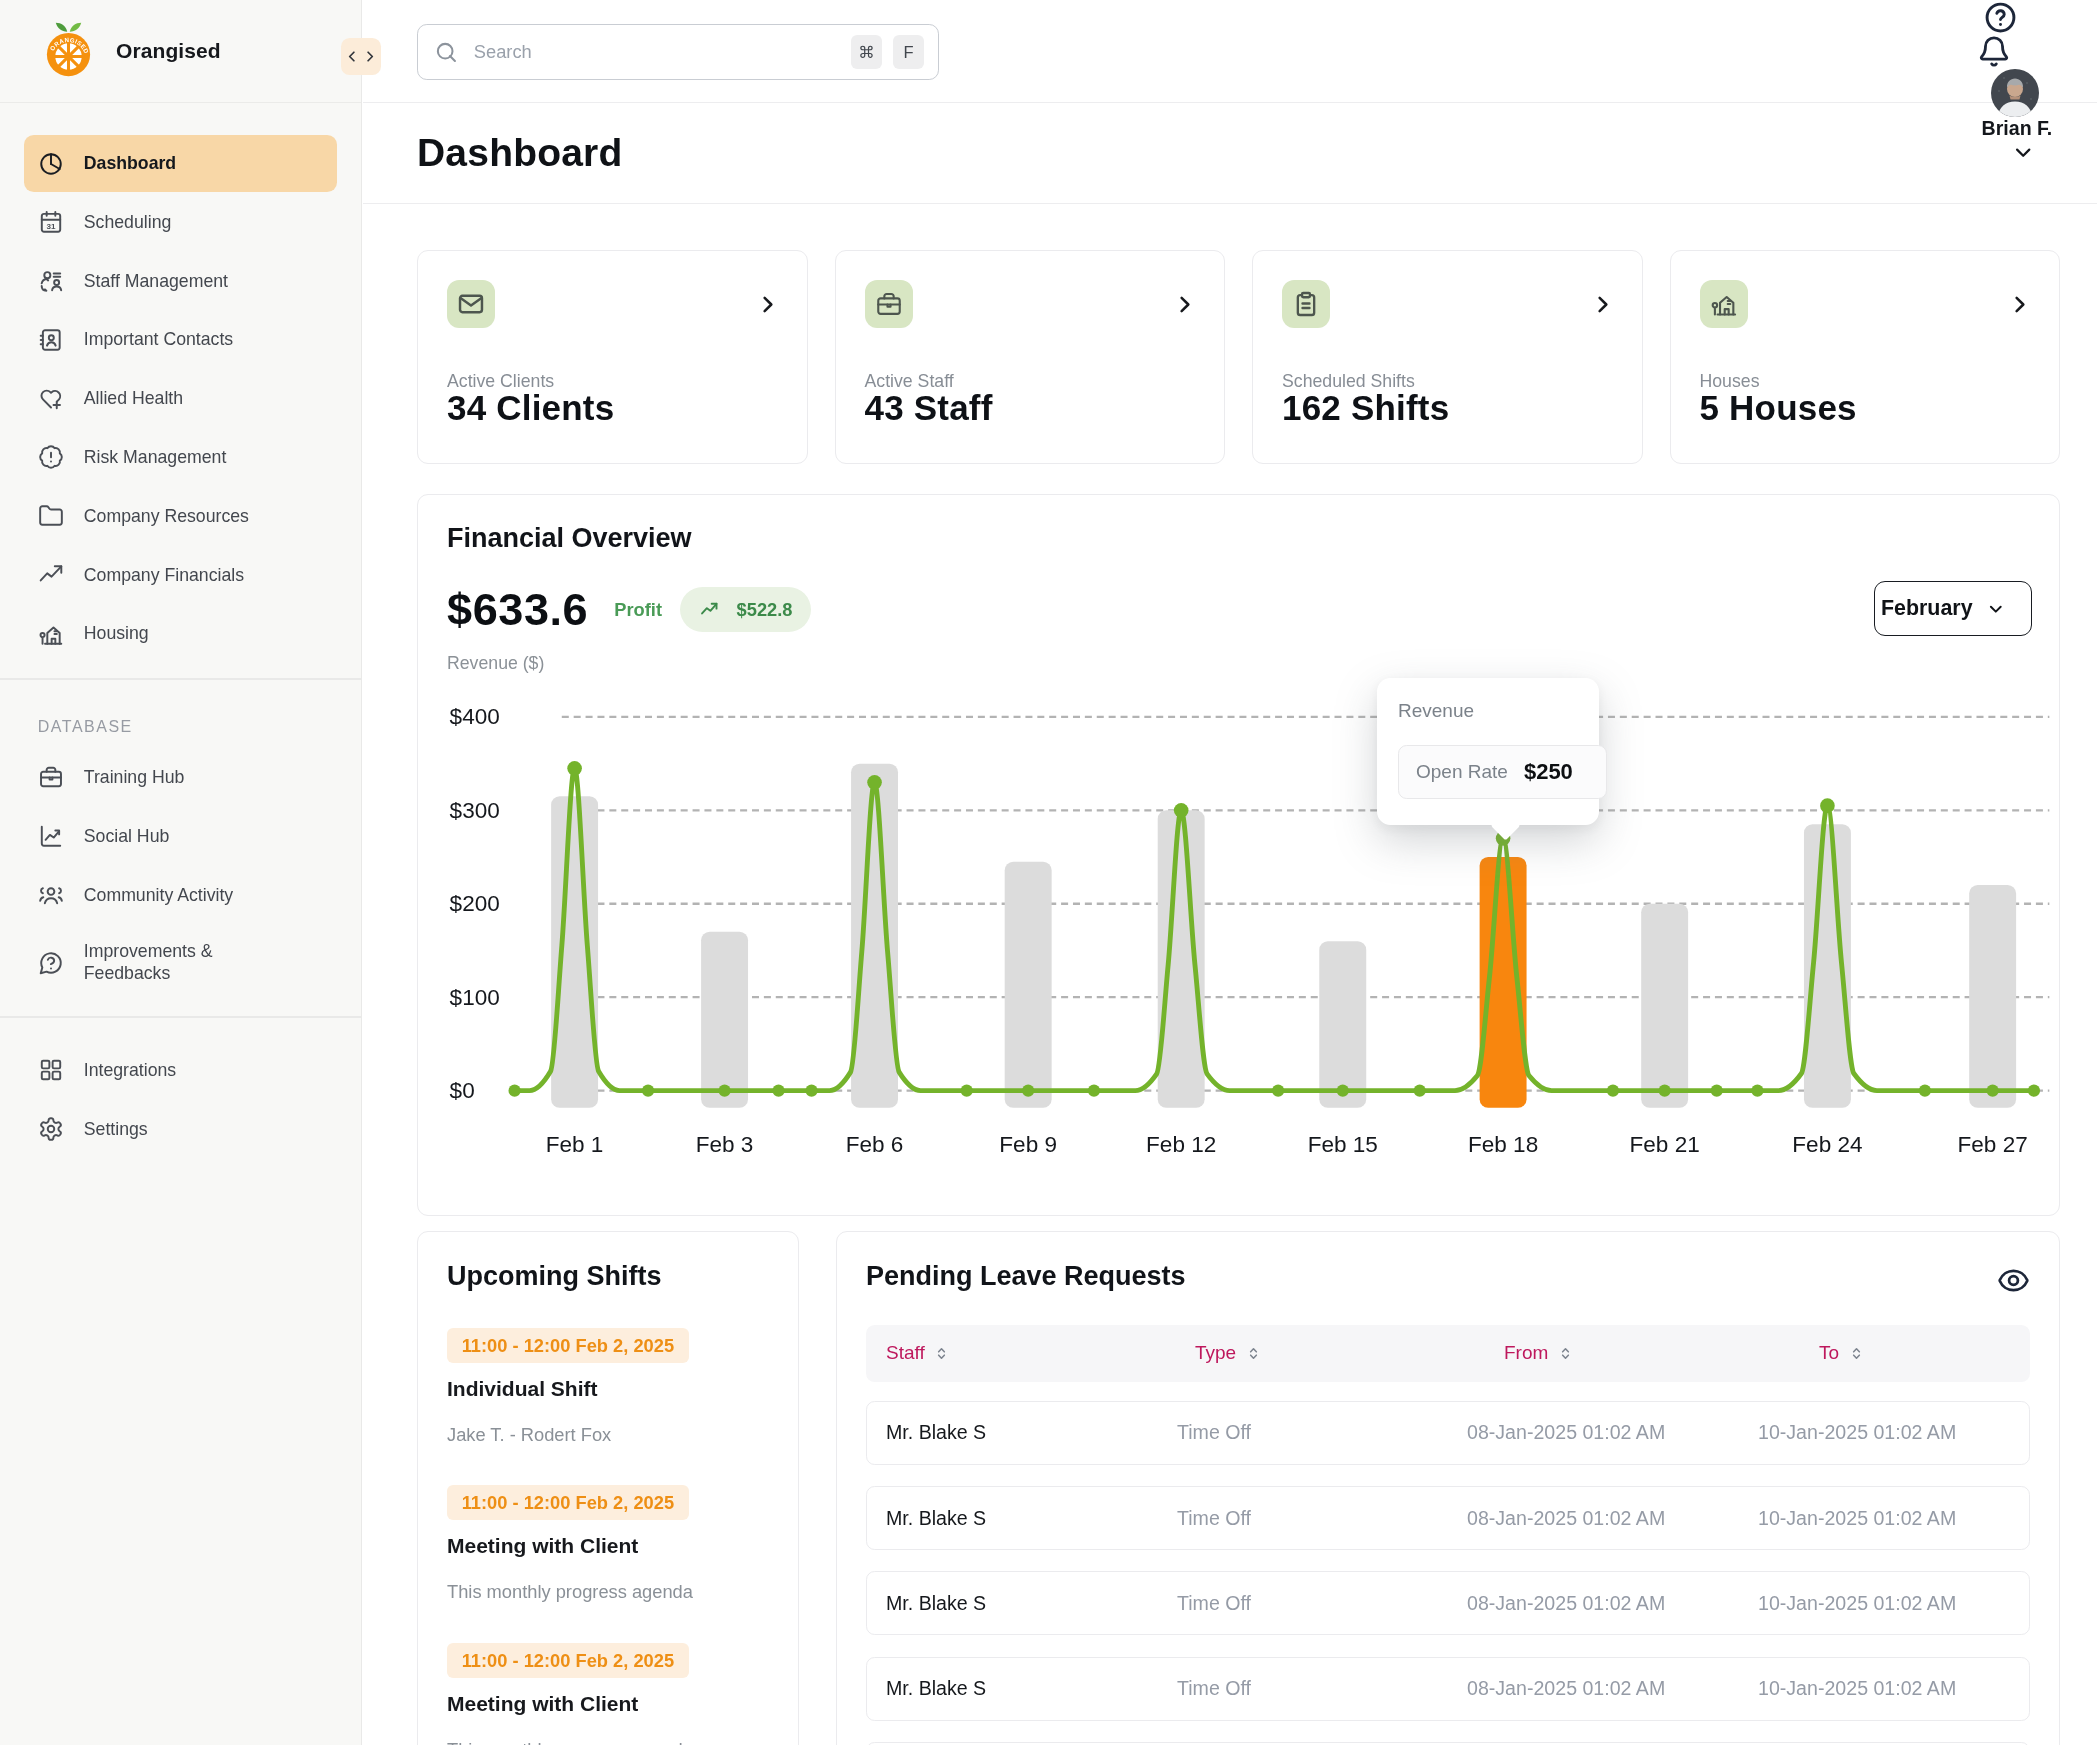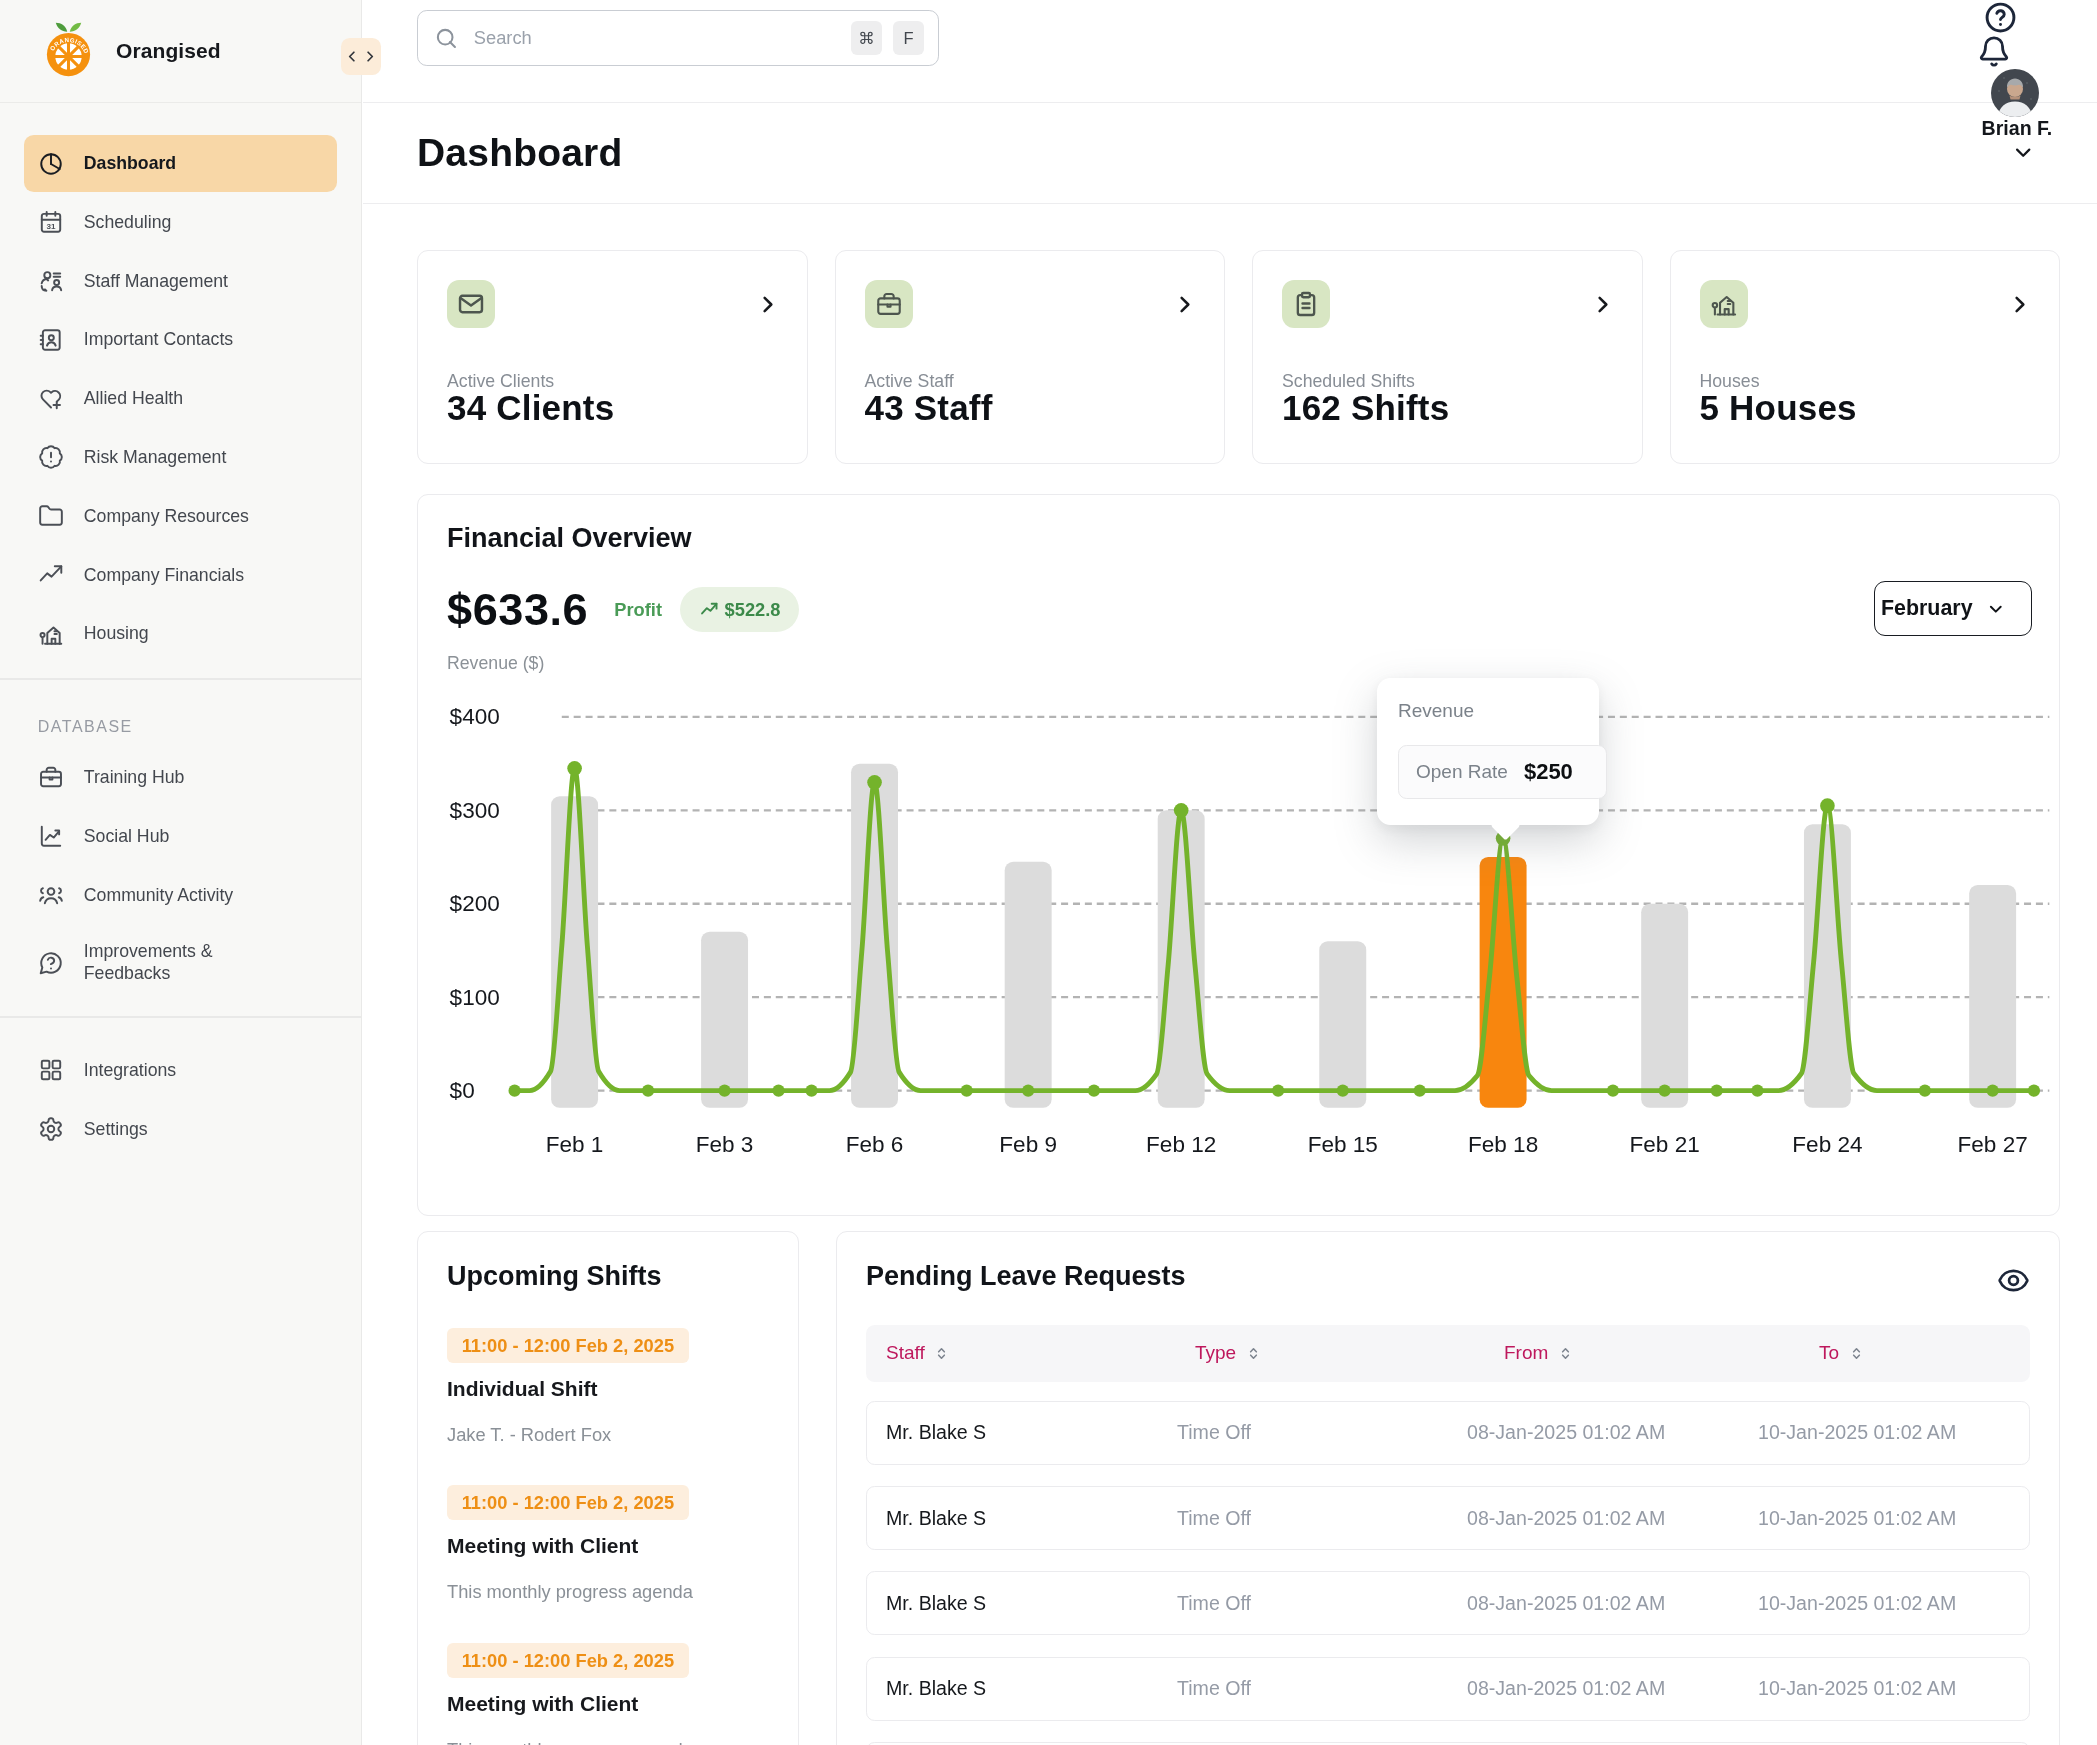--- a/index.html
+++ b/index.html
@@ -41,21 +41,21 @@
   .nav-item.two-line { height:75px; line-height:1.22; }
   .nav-item.two-line span:last-child { max-width:202px; }
   .nav-divider { height:1.2px; background:#e9e9e8; margin:16px -24.4px 0 -24.4px; }
   .section-label { margin:38px 0 13.4px 13.4px; font-size:16px; letter-spacing:1.5px; color:#979ba3; }
   .gap-after-divider { margin-top:24.4px; }
 
   
   .main { position:absolute; left:363px; right:0; top:0; bottom:0; }
   .topbar { position:relative; height:103px; border-bottom:1.2px solid #ededef; }
   .search {
-    position:absolute; left:54px; top:10px; width:522px; height:56px;
+    position:absolute; left:54px; top:24px; width:522px; height:56px;
     border:1.5px solid #c9cdd3; border-radius:9.8px; background:#fff;
     display:flex; align-items:center;
   }
   .search .sicon { margin-left:16px; width:24.4px; height:24.4px; color:#8c939c; flex:none; }
   .search input { flex:1; border:none; outline:none; font-size:18.3px; color:#14171c; margin-left:13.4px; background:transparent; font-family:inherit; min-width:0; }
   .search input::placeholder { color:#9aa1ab; }
   .key {
     width:31px; height:34px; background:#eeeeef; border-radius:6.1px; flex:none;
     display:flex; align-items:center; justify-content:center; font-size:16.5px; color:#41464d;
   }
@@ -82,21 +82,21 @@
   .stat-chevron { position:absolute; right:28px; top:42px; width:23px; height:23px; color:#17191d; }
   .stat-label { position:absolute; left:29px; top:120px; font-size:17.7px; color:#878d95; }
   .stat-value { position:absolute; left:29px; top:137px; font-size:35px; font-weight:700; color:#0e1116; letter-spacing:0.2px; }
 
   
   .fin-card { position:relative; margin-top:30px; height:722px; border:1.2px solid #ebebee; border-radius:11px; background:#fff; }
   .fin-title { position:absolute; left:29px; top:27.5px; font-size:27px; font-weight:700; color:#111419; }
   .fin-amount-row { position:absolute; left:29px; top:92px; height:45px; display:flex; align-items:center; }
   .fin-amount { font-size:45px; font-weight:700; letter-spacing:0.6px; color:#0c0f13; }
   .fin-profit { margin-left:26px; font-size:18.3px; color:#4a9b57; font-weight:600; }
-  .fin-badge { margin-left:18.3px; height:45px; padding:0 18.3px; border-radius:24.4px; background:#e9f2e3; color:#3c8a4a; display:flex; align-items:center; gap:5px; font-size:18.3px; font-weight:600; }
+  .fin-badge { margin-left:18.3px; height:45px; padding:0 18.3px; border-radius:24.4px; background:#e9f2e3; color:#3c8a4a; display:flex; align-items:center; gap:17px; font-size:18.3px; font-weight:600; }
   .fin-badge svg { width:21px; height:21px; }
   .fin-axis-label { position:absolute; left:29px; top:158px; font-size:17.7px; color:#8b9197; }
   .fin-month {
     position:absolute; right:27px; top:86px; width:158px; height:55px;
     border:1.8px solid #181c22; border-radius:11px; background:#fff;
     display:flex; align-items:center; justify-content:flex-start; gap:13.4px;
     font-size:21.4px; font-weight:600; color:#101317; cursor:pointer; font-family:inherit;
   }
   .fin-month svg { width:19.6px; height:19.6px; }
   .chart { position:absolute; inset:0; width:100%; height:100%; }

